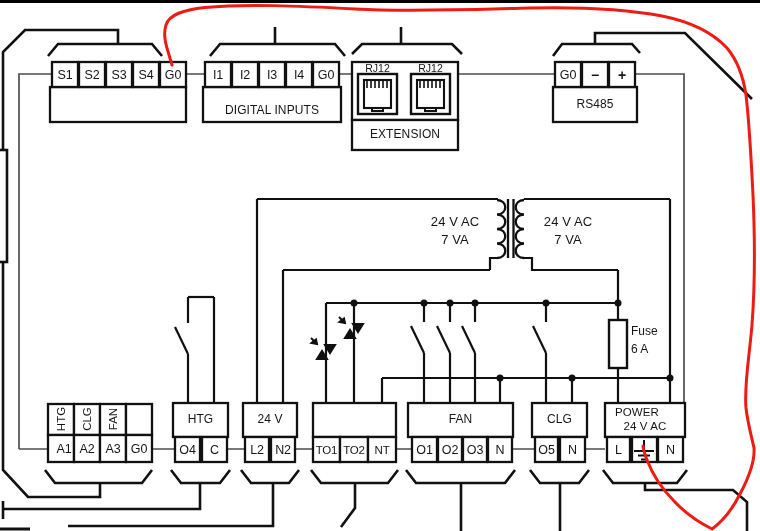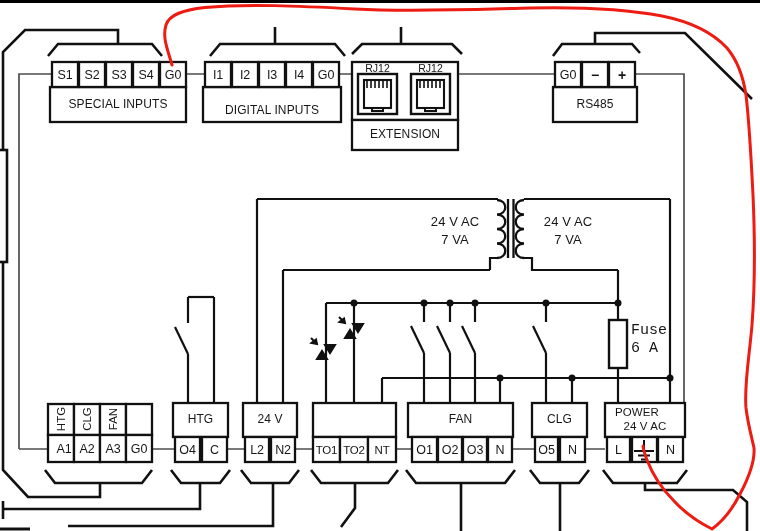--- a/index.html
+++ b/index.html
@@ -6,21 +6,21 @@
   .stage{position:relative;width:760px;height:531px;background:#ffffff;overflow:hidden;
          font-family:"Liberation Sans", sans-serif;color:#141414;}
   svg{position:absolute;left:0;top:0;}
   .labels{position:absolute;left:0;top:0;width:760px;height:531px;z-index:3;}
   .t,.b,.s,.r,.f{position:absolute;display:flex;align-items:center;justify-content:center;
      white-space:pre;color:#161616;}
   .t{font-size:12.5px;letter-spacing:-0.2px;text-align:right;}
   .b{font-size:12px;letter-spacing:0.1px;}
   .s{font-size:10.5px;}
   .r{transform:rotate(-90deg);font-size:11.5px;}
-  .f{justify-content:flex-start;font-size:15px;font-family:Liberation Mono, monospace;}
+  .f{justify-content:flex-start;font-size:12px;}
   .bold{font-weight:bold;font-size:14px;}
   .base{z-index:1;}
   .overlay{z-index:4;pointer-events:none;}
 </style>
 </head>
 <body>
 
 <div class="stage">
 
 <svg class="base" width="760" height="531" viewBox="0 0 760 531">
@@ -229,21 +229,20 @@
   </g>
 </svg>
 
 <div class="labels">
 
   <div class="t" style="left:52px;top:62px;width:26px;height:25px">S1</div>
   <div class="t" style="left:79px;top:62px;width:26px;height:25px">S2</div>
   <div class="t" style="left:106px;top:62px;width:26px;height:25px">S3</div>
   <div class="t" style="left:133px;top:62px;width:26px;height:25px">S4</div>
   <div class="t" style="left:160px;top:62px;width:26px;height:25px">G0</div>
-  <div class="b" style="left:50px;top:87px;width:136px;height:33px">SPECIAL INPUTS</div>
 
   <div class="t" style="left:205px;top:62px;width:26px;height:25px">I1</div>
   <div class="t" style="left:232px;top:62px;width:26px;height:25px">I2</div>
   <div class="t" style="left:259px;top:62px;width:26px;height:25px">I3</div>
   <div class="t" style="left:286px;top:62px;width:26px;height:25px">I4</div>
   <div class="t" style="left:313px;top:62px;width:26px;height:25px">G0</div>
   <div class="b" style="left:203px;top:87px;width:138px;height:45px">DIGITAL INPUTS</div>
 
   <div class="s" style="left:358px;top:62px;width:39px;height:12px">RJ12</div>
   <div class="s" style="left:411px;top:62px;width:39px;height:12px">RJ12</div>

